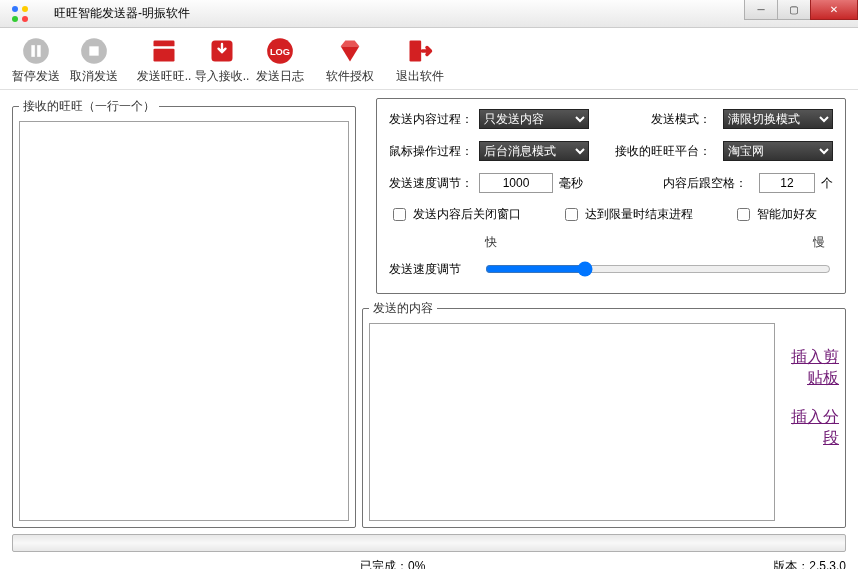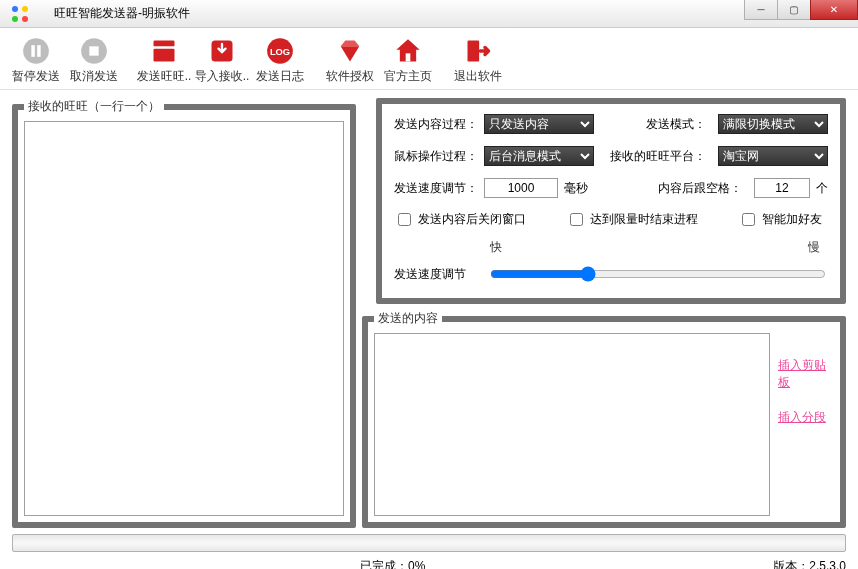--- a/index.html
+++ b/index.html
@@ -45,21 +45,21 @@
     align-items: center;
     padding: 4px 0 2px 0;
     cursor: pointer;
   }
   .tbtn .ico { width: 30px; height: 30px; display:flex; align-items:center; justify-content:center; }
   .tbtn .lbl { font-size: 12px; color: #333; margin-top: 2px; white-space: nowrap; }
   .tsep { width: 10px; }
   svg { display:block; }
   .body-area { display:flex; padding: 8px 12px 4px 12px; gap: 6px; height: 442px; }
   fieldset {
-    border: 6px solid #737373;
+    border: 1px solid #737373;
     border-radius: 2px;
     padding: 6px;
     margin: 0;
   }
   legend { font-size: 12px; color: #333; padding: 0 4px; }
   .left-col { width: 344px; display:flex; flex-direction:column; }
   .left-col fieldset { flex:1; display:flex; }
   .left-col textarea { flex:1; width:100%; resize:none; font-size:12px; border:1px solid #a0a0a0; padding:2px; outline:none; }
   .right-col { flex:1; display:flex; flex-direction:column; gap:6px; }
   .opts fieldset { padding: 10px 12px 14px 12px; margin-left: 14px; }
@@ -76,21 +76,21 @@
   .chk-row { display:flex; align-items:center; gap: 40px; margin: 6px 0 10px 0; }
   .chk { display:flex; align-items:center; gap:4px; }
   .chk input { width:13px; height:13px; }
   .slider-row { display:flex; align-items:center; gap:10px; margin-top:8px; }
   .slider-labels { display:flex; justify-content:space-between; padding: 0 8px 0 96px; font-size:12px; color:#333; }
   input[type=range] { flex:1; }
   .content-fs { flex:1; display:flex; }
   .content-fs .inner { display:flex; width:100%; gap:8px; }
   .content-fs textarea { flex:1; resize:none; border:1px solid #a0a0a0; font-size:12px; padding:2px; }
   .side-links { width:56px; display:flex; flex-direction:column; gap:18px; padding-top:24px; }
-  .side-links a { color:#ec4899; text-decoration:underline; font-size:12px; cursor:pointer; }
+  .side-links a { color:#701a75; text-decoration:underline; font-size:16px; cursor:pointer;text-align:right; }
   .progress-bar { margin: 2px 12px 0 12px; height:18px; border:1px solid #b0b0b0; background:linear-gradient(#e8e8e8,#f8f8f8,#e8e8e8); border-radius:2px; }
   .status-row { display:flex; justify-content:space-between; padding: 6px 12px 4px 12px; font-size:12px; }
   .status-row .done { flex:1; text-align:center; }
 </style>
 </head>
 <body>
 
 <div class="titlebar">
   <span class="titlebar-icon">
     <span class="dot" style="background:#37f;left:0;top:0"></span>
@@ -156,29 +156,20 @@
   </div>
   <div class="tsep"></div>
   <div class="tbtn">
     <span class="ico">
       <svg width="28" height="28" viewBox="0 0 24 24">
           <path fill="#d32022" d="M4 8h16l-8 13z"></path>
           <path fill="#e85555" d="M4 8l4-5h8l4 5z"></path>
         </svg>
     </span>
     <span class="lbl">软件授权</span>
-  </div>
-  <div class="tbtn">
-    <span class="ico">
-      <svg width="28" height="28" viewBox="0 0 24 24">
-          <path fill="#d32022" d="M12 2l10 9h-3v10H5V11H2z"></path>
-          <rect x="10" y="14" width="4" height="7" fill="#fff"></rect>
-        </svg>
-    </span>
-    <span class="lbl">官方主页</span>
   </div>
   <div class="tsep"></div>
   <div class="tbtn">
     <span class="ico">
       <svg width="28" height="28" viewBox="0 0 24 24">
           <rect x="3" y="3" width="10" height="18" rx="1" fill="#d32022"></rect>
           <path d="M14 12h7m0 0l-3-3m3 3l-3 3" stroke="#d32022" stroke-width="3" fill="none" stroke-linecap="round"></path>
         </svg>
     </span>
     <span class="lbl">退出软件</span>

